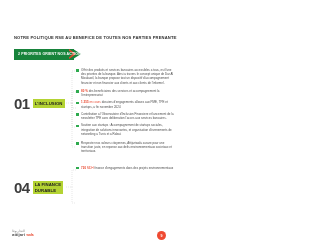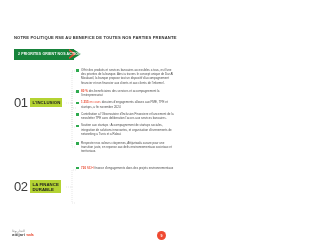--- a/index.html
+++ b/index.html
@@ -102,22 +102,22 @@
   .section-marker {
     position: absolute;
     display: flex;
     align-items: center;
     gap: 3px;
   }
   .section-marker.s1 { left: 14px; top: 96px; }
   .section-marker.s2 { left: 14px; top: 180px; }
 
   .section-num {
-    font-size: 13px;
-    font-weight: normal;
+    font-size: 15px;
+    font-weight: bold;
     color: #3d3d3d;
     line-height: 1;
     letter-spacing: -0.5px;
   }
   .section-tag {
     background: #b4d333;
     padding: 1.5px 2px;
     display: inline-block;
   }
   .section-tag .tag-line {
@@ -252,21 +252,21 @@
   </svg>
 
   <div class="section-marker s1">
     <span class="section-num">01</span>
     <span class="section-tag">
       <span class="tag-line">L'INCLUSION</span>
     </span>
   </div>
 
   <div class="section-marker s2">
-    <span class="section-num">02</span>
+    <span class="section-num">04</span>
     <span class="section-tag">
       <span class="tag-line">LA FINANCE</span>
       <span class="tag-line">DURABLE</span>
     </span>
   </div>
 
   <div class="bullets">
 
     <div class="bullet" style="margin-bottom:4px;">
       <span class="bullet-marker"></span>

